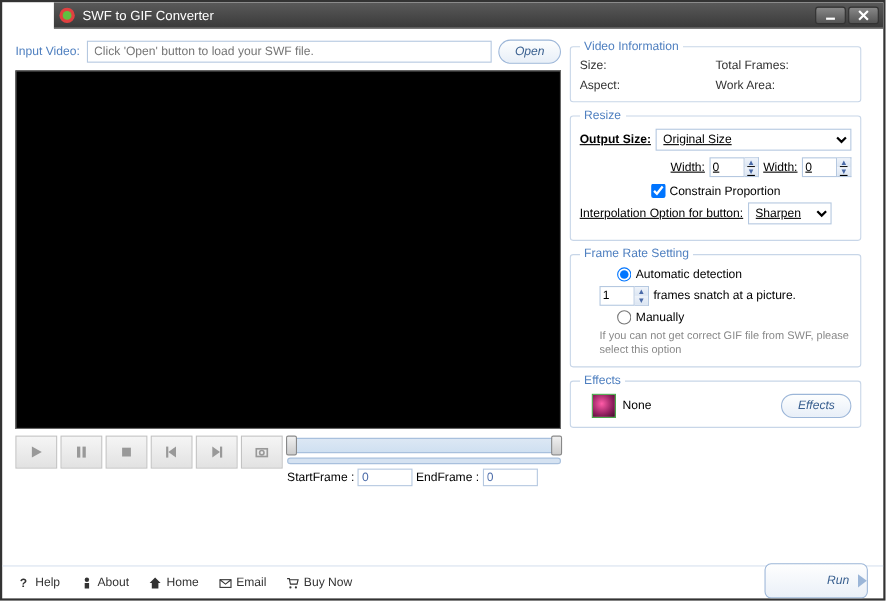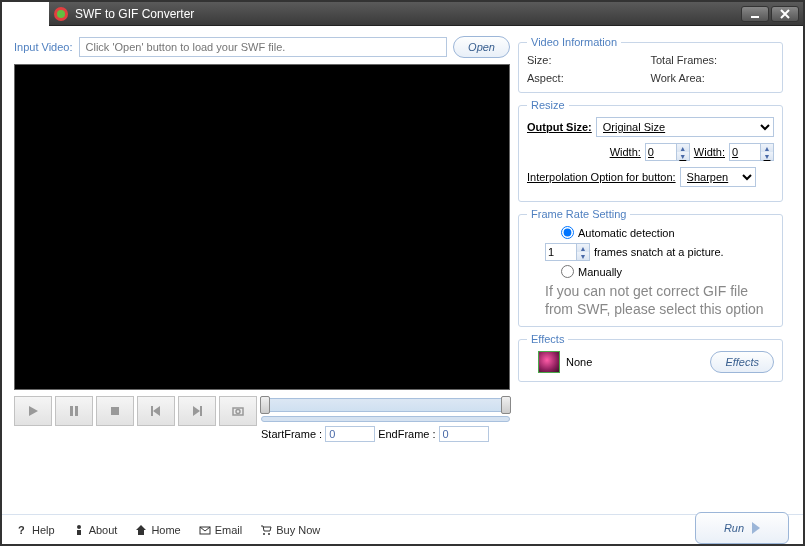--- a/index.html
+++ b/index.html
@@ -50,32 +50,32 @@
 .bold { font-weight: bold; }
 select { height: 20px; border: 1px solid #b5c8e0; background: #fff; padding: 0 2px; flex: 1; }
 .spin { display: inline-flex; align-items: center; }
 .spin input { width: 32px; height: 18px; border: 1px solid #b5c8e0; text-align: left; padding: 0 2px; }
 .spin .arrows { display: flex; flex-direction: column; border: 1px solid #b5c8e0; border-left: none; height: 18px; }
 .spin .arrows span { width: 12px; height: 8px; display: flex; align-items: center; justify-content: center; background: linear-gradient(to bottom,#eef3fa,#dbe5f2); cursor: pointer; font-size: 7px; line-height:7px; color:#4a6aa8;}
 .chk-row { display: flex; align-items: center; gap: 4px; justify-content: center; margin: 4px 0; }
 .chk-row input { margin: 0; }
 
 .frs-opt { display: flex; align-items: center; gap: 4px; margin-bottom: 4px; margin-left: 34px; }
-.frs-sub { margin-left: 18px; font-size: 14px; color: #888; line-height: 1.3; }
+.frs-sub { margin-left: 18px; font-size: 10px; color: #888; line-height: 1.3; }
 
 .effects-row { display: flex; align-items: center; gap: 6px; padding-left: 11px; }
 .effect-thumb { width: 22px; height: 22px; background: radial-gradient(circle at 40% 40%, #ff5ca8, #8e1f5d 60%, #3a0f26); border: 1px solid #4aa84a; }
 .effects-row .ename { flex: 1; }
 
 
 .bottombar { height: 30px; display: flex; align-items: center; padding: 0 14px; gap: 18px; border-top: 1px solid #d8e2ef; margin-top: 0; }
 .blink { display: inline-flex; align-items: center; gap: 4px; color: #333; cursor: pointer; font-size: 11px; }
 .blink svg { width: 12px; height: 12px; fill: #333; }
 .spacer { flex: 1; }
-.runbtn { width: 94px; height: 32px; border: 1px solid #9cb6d8; border-radius: 6px; background: linear-gradient(to bottom,#fefefe,#eaf0f8); color: #3a6090; font-size: 20px; font-style: italic; display: flex; align-items: center; justify-content: center; gap: 4px; cursor: pointer; position: relative; margin-bottom:4px; }
+.runbtn { width: 94px; height: 32px; border: 1px solid #9cb6d8; border-radius: 6px; background: linear-gradient(to bottom,#fefefe,#eaf0f8); color: #3a6090; font-size: 20px; font-style: italic; display: flex; align-items: center; justify-content: flex-end; gap: 4px; cursor: pointer; position: relative; margin-bottom:4px; }
 .runbtn::after { content: ""; width: 0; height: 0; border-top: 6px solid transparent; border-bottom: 6px solid transparent; border-left: 8px solid #9cb6d8; margin-left: 4px; }
 </style>
 </head>
 <body>
 
 <div class="titlebar">
   <span class="icon">
     <svg viewBox="0 0 16 16">
         <circle cx="8" cy="8" r="7" fill="#e04040"></circle>
         <circle cx="8" cy="8" r="4" fill="#60c040"></circle>
@@ -182,20 +182,24 @@
             </span>
         </span>
         <label>Width:</label>
         <span class="spin">
           <input type="text" value="0" style="">
           <span class="arrows">
               <span>▲</span>
               <span>▼</span>
             </span>
         </span>
+      </div>
+      <div class="chk-row">
+        <input type="checkbox" checked="" style="">
+        <label>Constrain Proportion</label>
       </div>
       <div class="resize-row">
         <label>Interpolation Option for button:</label>
         <select style="width:76px;flex:none;"><option>Sharpen</option></select>
       </div>
     </fieldset>
 
     <fieldset>
       <legend>Frame Rate Setting</legend>
       <div class="frs-opt">

